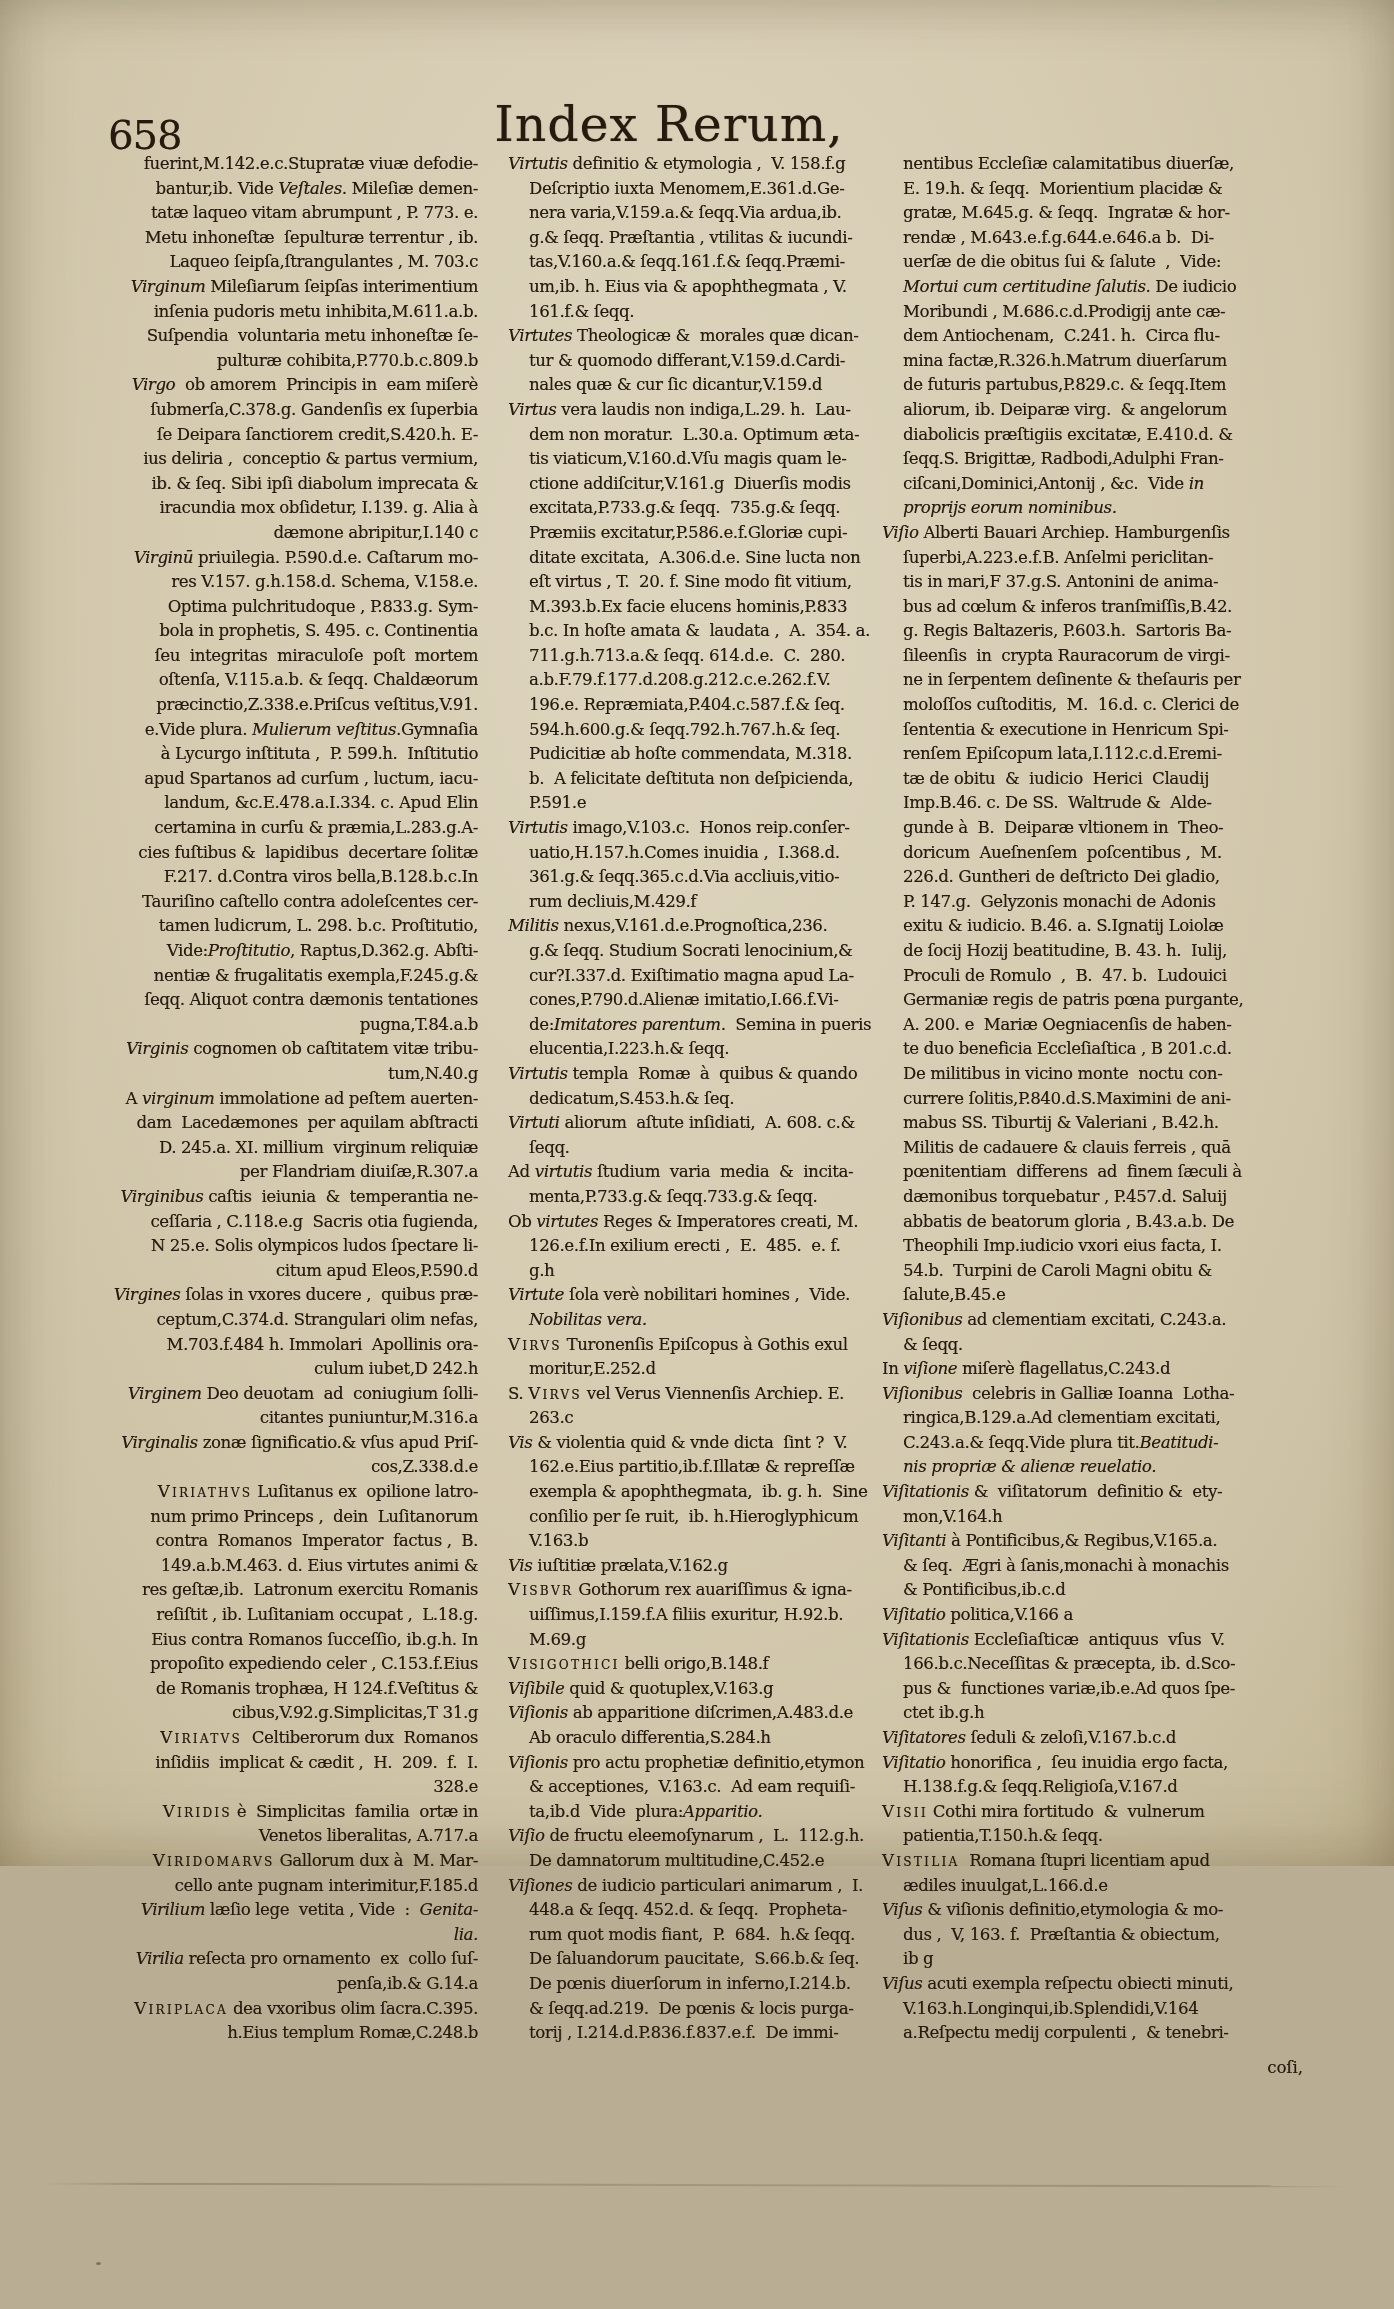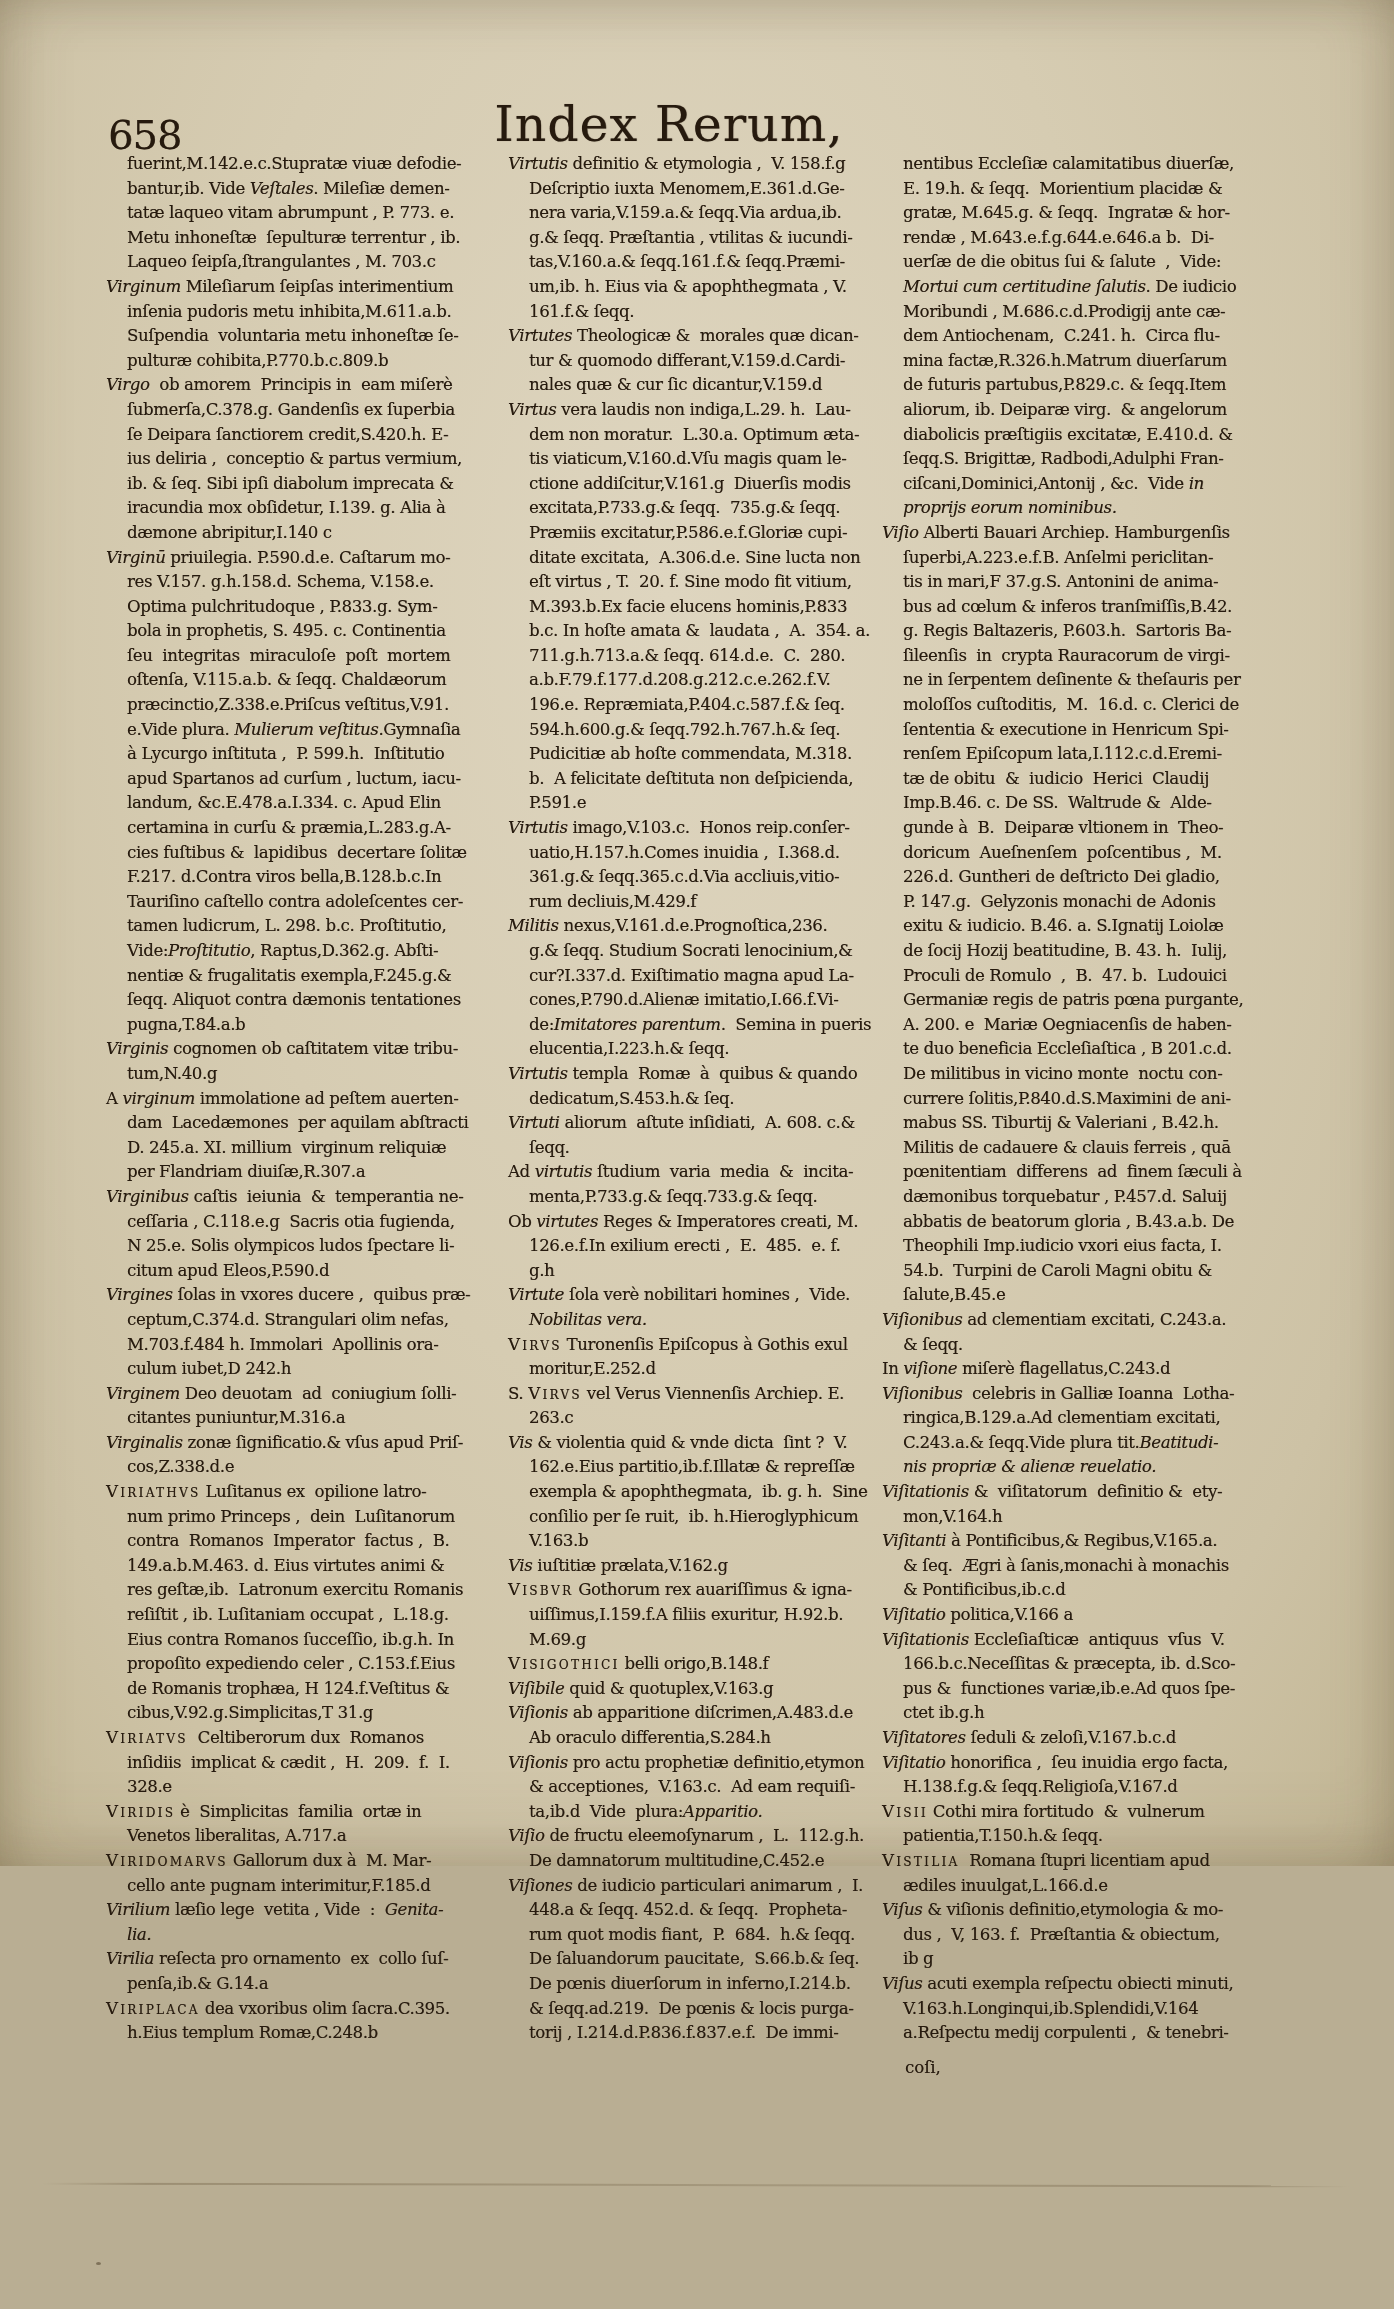--- a/index.html
+++ b/index.html
@@ -27,30 +27,30 @@
     transform:translateX(-28px);
     font-size:49px;letter-spacing:1px;
     text-shadow:0.4px 0.4px 0.7px rgba(38,25,14,.55);
   }
   .columns{position:absolute;top:152px;left:0;width:100%;}
   .col{
     position:absolute;top:0;
     font-size:16.5px;line-height:24.6px;letter-spacing:-0.35px;
     text-shadow:0.3px 0.3px 0.5px rgba(38,25,14,.5);
   }
-  #col1{left:106px;width:372px;}
+  #col1{left:106px;width:372px;text-align:right;}
   #col2{left:508px;width:404px;}
   #col3{left:882px;width:400px;}
   .line{white-space:pre;height:24.6px;}
   .line.cont{padding-left:21px;}
   .i{font-style:italic;}
   .sc{font-variant:small-caps;letter-spacing:0.14em;}
   .catchword{
     position:absolute;left:905px;width:398px;top:2058px;
-    text-align:left;font-size:16.5px;font-style:normal;
+    text-align:right;font-size:16.5px;font-style:normal;
     text-shadow:0.3px 0.3px 0.5px rgba(38,25,14,.5);
   }
   .crease{
     position:absolute;left:42px;top:2184px;width:1308px;height:2px;
     background:linear-gradient(90deg, rgba(120,105,80,0) 0%, rgba(116,100,72,.42) 8%, rgba(116,100,72,.30) 55%, rgba(116,100,72,.40) 92%, rgba(120,105,80,0) 100%);
     transform:rotate(0.12deg);
   }
   .speck{
     position:absolute;left:96px;top:2262px;width:5px;height:3px;border-radius:50%;
     background:rgba(80,66,44,.55);

